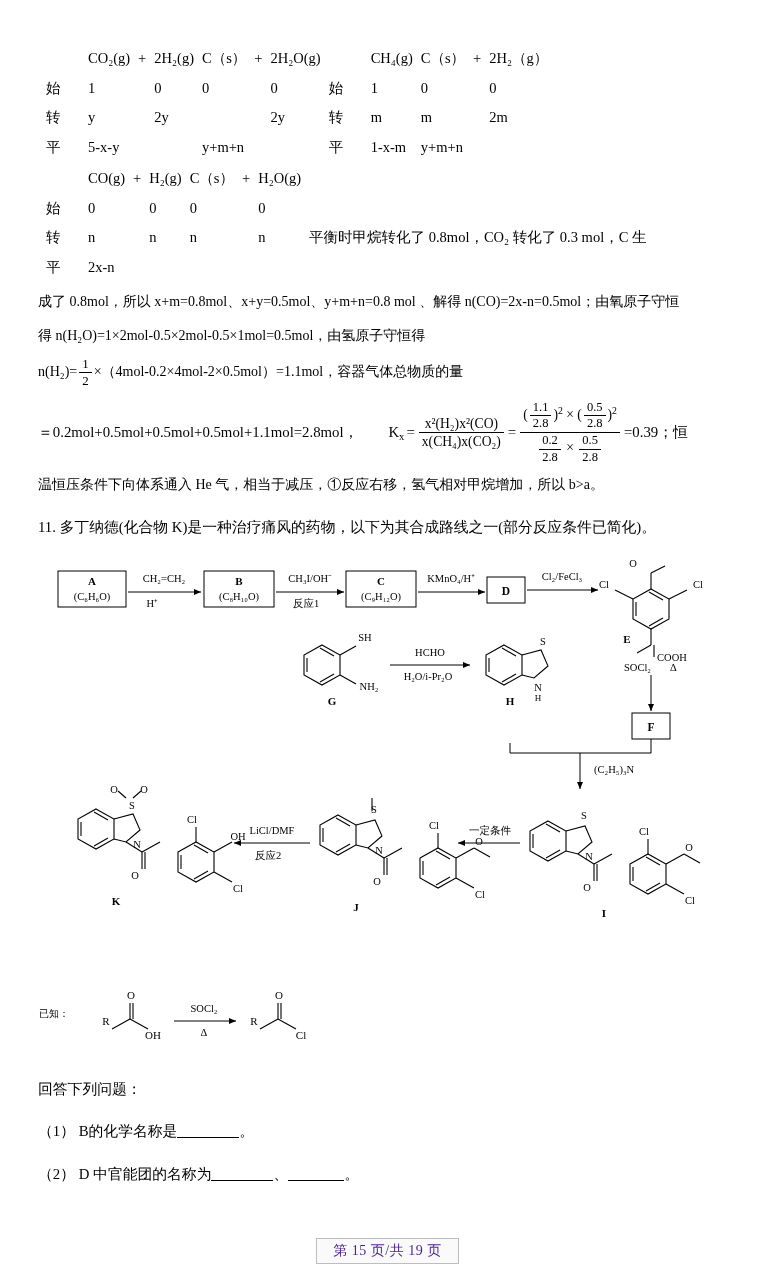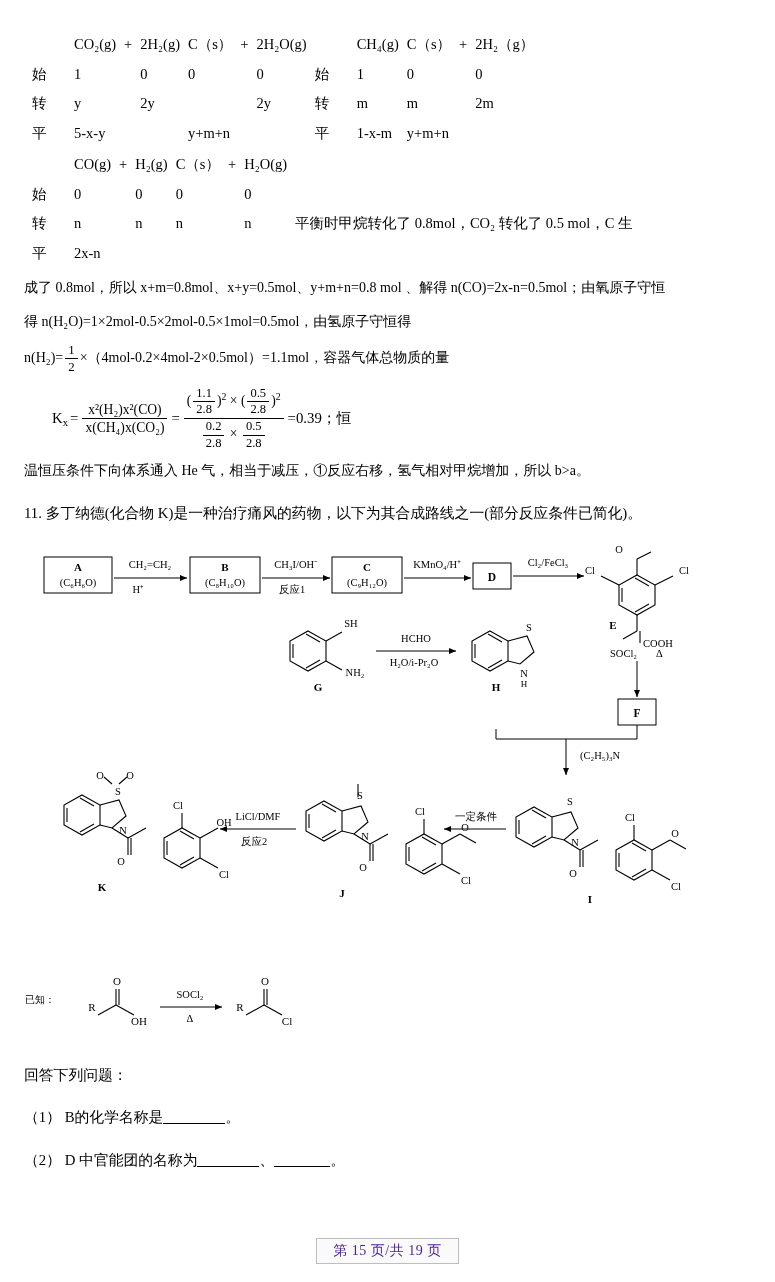--- a/index.html
+++ b/index.html
@@ -11,21 +11,21 @@
     width: 775px;
     min-height: 1282px;
     font-family: "Liberation Serif", serif;
     color: #000;
     position: relative;
   }
   .page {
     position: relative;
     width: 775px;
     min-height: 1282px;
-    padding: 0;
+    padding: 14px;
     box-sizing: border-box;
   }
   .content {
     padding: 30px 24px 0 24px;
   }
   
   .eq-block {
     font-size: 14.5px;
     line-height: 1.9;
     margin-bottom: 2px;
@@ -223,21 +223,21 @@
           <td></td>
         </tr>
         <tr>
           <td class="lbl"><span>转</span></td>
           <td><span>n</span></td>
           <td></td>
           <td><span>n</span></td>
           <td><span>n</span></td>
           <td></td>
           <td><span>n</span></td>
-          <td class="note"><span>平衡时甲烷转化了 0.8mol，CO₂ 转化了 0.5 mol，C 生</span></td>
+          <td class="note"><span>平衡时甲烷转化了 0.8mol，CO₂ 转化了 0.3 mol，C 生</span></td>
         </tr>
         <tr>
           <td class="lbl"><span>平</span></td>
           <td><span>2x-n</span></td>
           <td></td>
           <td></td>
           <td></td>
           <td></td>
           <td></td>
           <td></td>
@@ -246,20 +246,21 @@
         </table>
     </div>
 
     <p class="prose"><span>成了 0.8mol，所以 x+m=0.8mol、x+y=0.5mol、y+m+n=0.8 mol 、解得 n(CO)=2x-n=0.5mol；由氧原子守恒</span></p>
     <p class="prose"><span>得 n(H₂O)=1×2mol-0.5×2mol-0.5×1mol=0.5mol，由氢原子守恒得</span></p>
     <p class="prose">
       <span>n(H₂)=</span><span class="frac"><span class="num">1</span><span class="den">2</span></span><span>×（4mol-0.2×4mol-2×0.5mol）=1.1mol，容器气体总物质的量</span>
     </p>
 
     <div class="kx-line">
+      <span>＝0.2mol+0.5mol+0.5mol+0.5mol+1.1mol=2.8mol，</span>
       <span class="gap"></span>
       <span><span>K</span><span class="sub">x</span></span>
       <span>=</span>
       <span class="frac">
         <span class="num">x²(H₂)x²(CO)</span>
         <span class="den">x(CH₄)x(CO₂)</span>
       </span>
       <span>=</span>
       <span class="frac">
         <span class="num">

